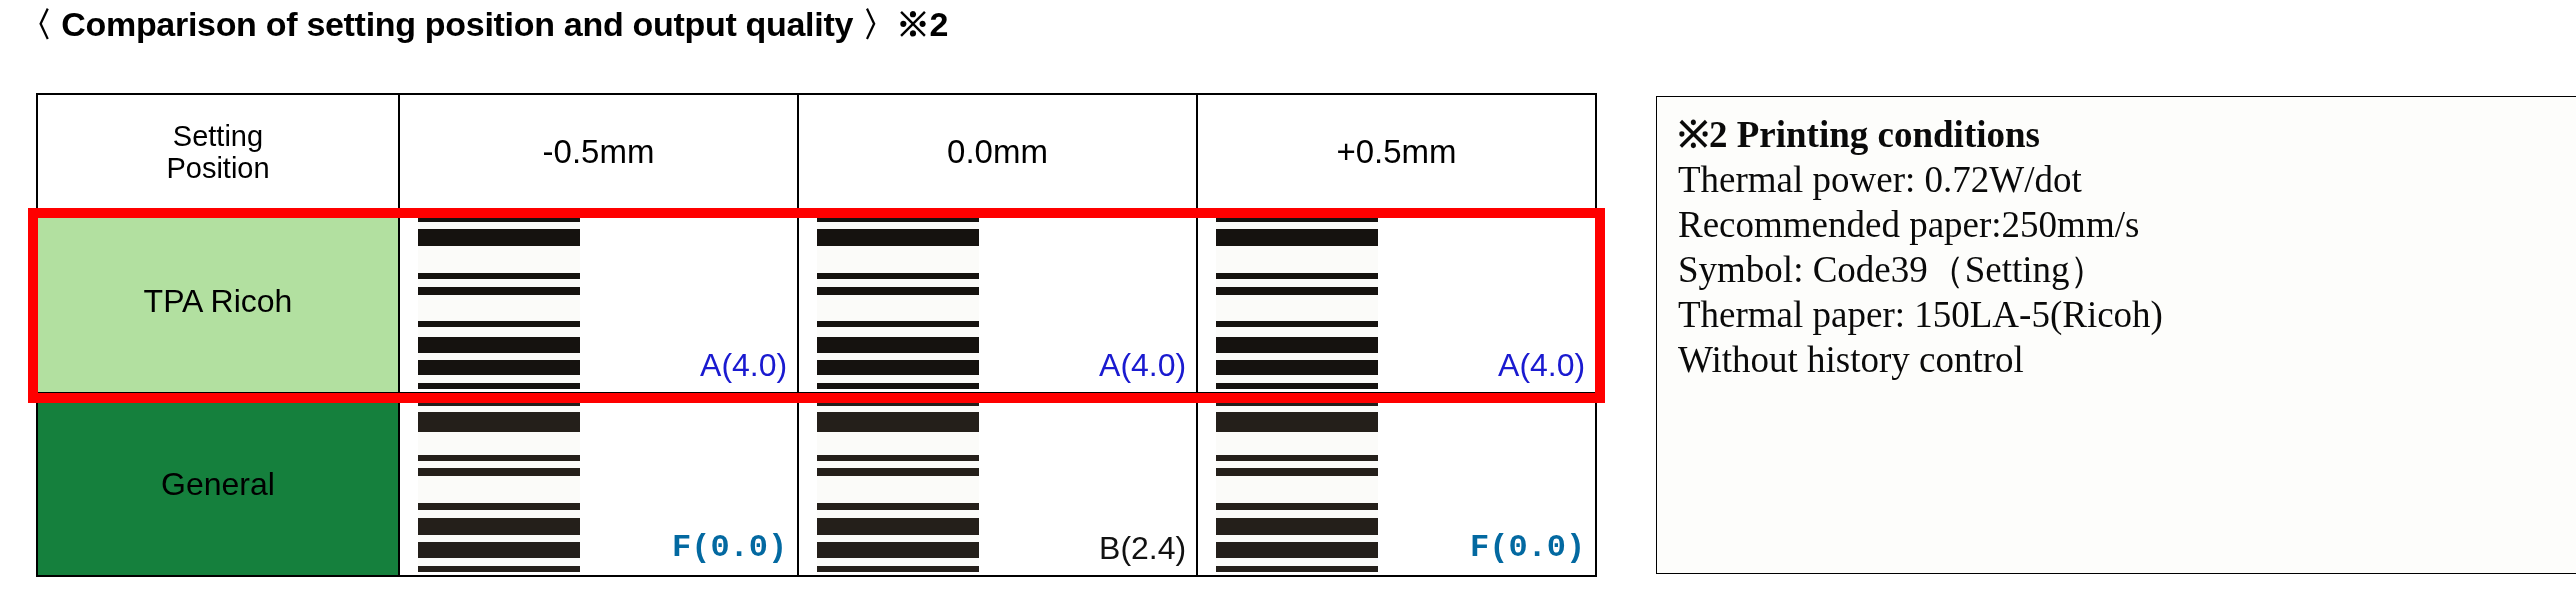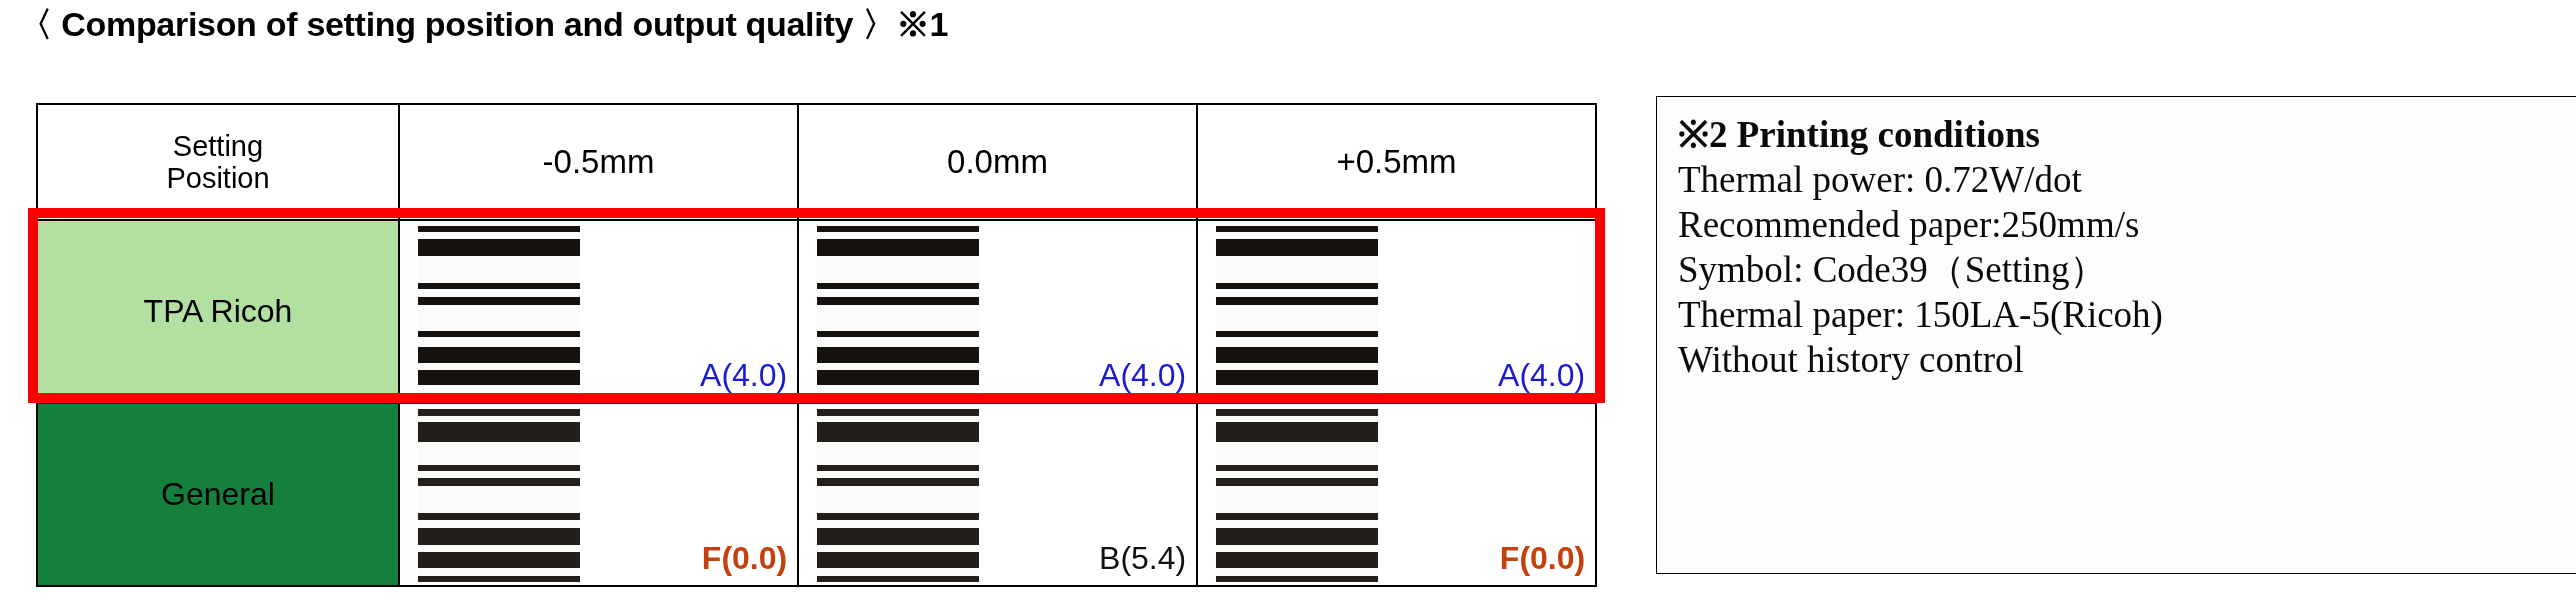--- a/index.html
+++ b/index.html
@@ -21,21 +21,21 @@
     font-weight: bold;
     font-size: 34px;
     letter-spacing: -0.3px;
     color: #000000;
     white-space: nowrap;
   }
 
   
   #table-wrap {
     position: absolute;
-    left: 36px; top: 103px;
+    left: 36px; top: 93px;
     width: 1559px; height: 458px;
   }
   table.cmp {
     border-collapse: collapse;
     width: 100%; height: 100%;
     table-layout: fixed;
   }
   table.cmp td, table.cmp th {
     border: 2.5px solid #000000;
     padding: 0;
@@ -103,21 +103,21 @@
   .grade {
     position: absolute;
     right: 9.8px;
     bottom: 11px;
     font-family: "Liberation Sans", sans-serif;
     font-size: 32px;
     line-height: 1;
     white-space: nowrap;
   }
   .grade.blue  { color: #1a1ad0; font-weight: normal; }
-  .grade.red   { color: #c2410c; font-weight: bold; }
+  .grade.red   { color: #0369a1; font-weight: bold; font-family: Liberation Mono, monospace; }
   .grade.black { color: #111111; font-weight: normal; }
 
   
   #tpa-highlight {
     position: absolute;
     left: 28px;
     top: 208px;
     width: 1577px;
     height: 195px;
     border: 10.4px solid #ff0000;
@@ -140,21 +140,21 @@
     color: #0a0a0a;
     white-space: nowrap;
   }
   #note-box .note-line.heading {
     font-weight: bold;
   }
 </style>
 </head>
 <body>
 
-<div id="title">〈 Comparison of setting position and output quality 〉※1</div>
+<div id="title">〈 Comparison of setting position and output quality 〉※2</div>
 
 <div id="table-wrap">
   <table class="cmp">
     <colgroup>
       <col class="c-label">
         <col class="c-data">
         <col class="c-data">
         <col class="c-data">
     </colgroup>
     <thead>
@@ -281,21 +281,21 @@
                 <div class="bar" style="height:8px"></div>
                 <div class="gap" style="height:27px"></div>
                 <div class="bar" style="height:6.7px"></div>
                 <div class="gap" style="height:8px"></div>
                 <div class="bar" style="height:17.4px"></div>
                 <div class="gap" style="height:6.7px"></div>
                 <div class="bar" style="height:16px"></div>
                 <div class="gap" style="height:8px"></div>
                 <div class="bar" style="height:6.7px"></div>
               </div>
-            <div class="grade black">B(5.4)</div>
+            <div class="grade black">B(2.4)</div>
           </div>
         </td>
 
         <td class="sample">
           <div class="sample-inner">
             <div class="barcode blurry">
                 <div class="bar" style="height:6.7px"></div>
                 <div class="gap" style="height:6.7px"></div>
                 <div class="bar" style="height:20px"></div>
                 <div class="gap" style="height:23px"></div>

